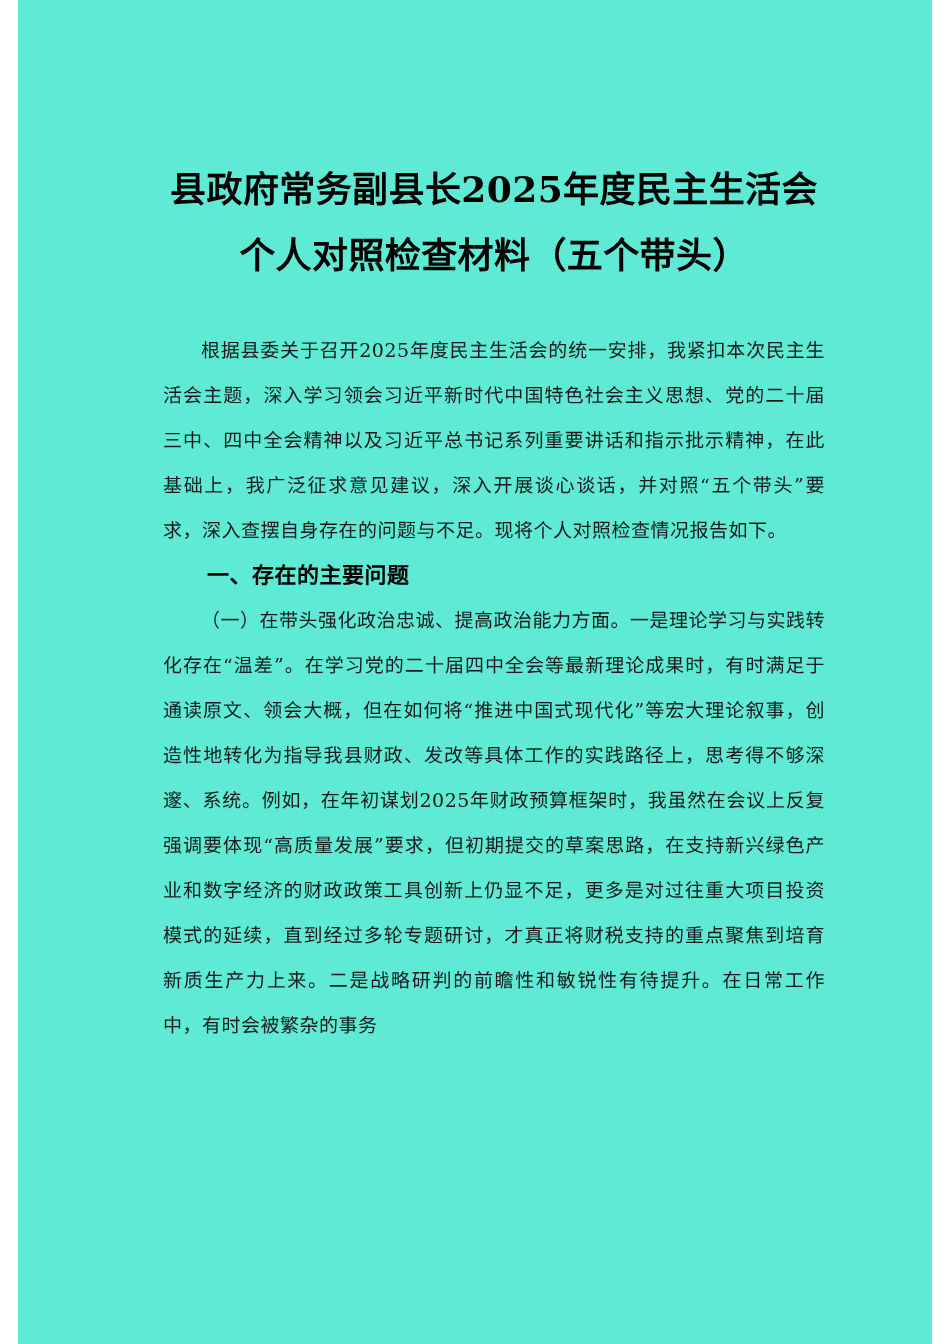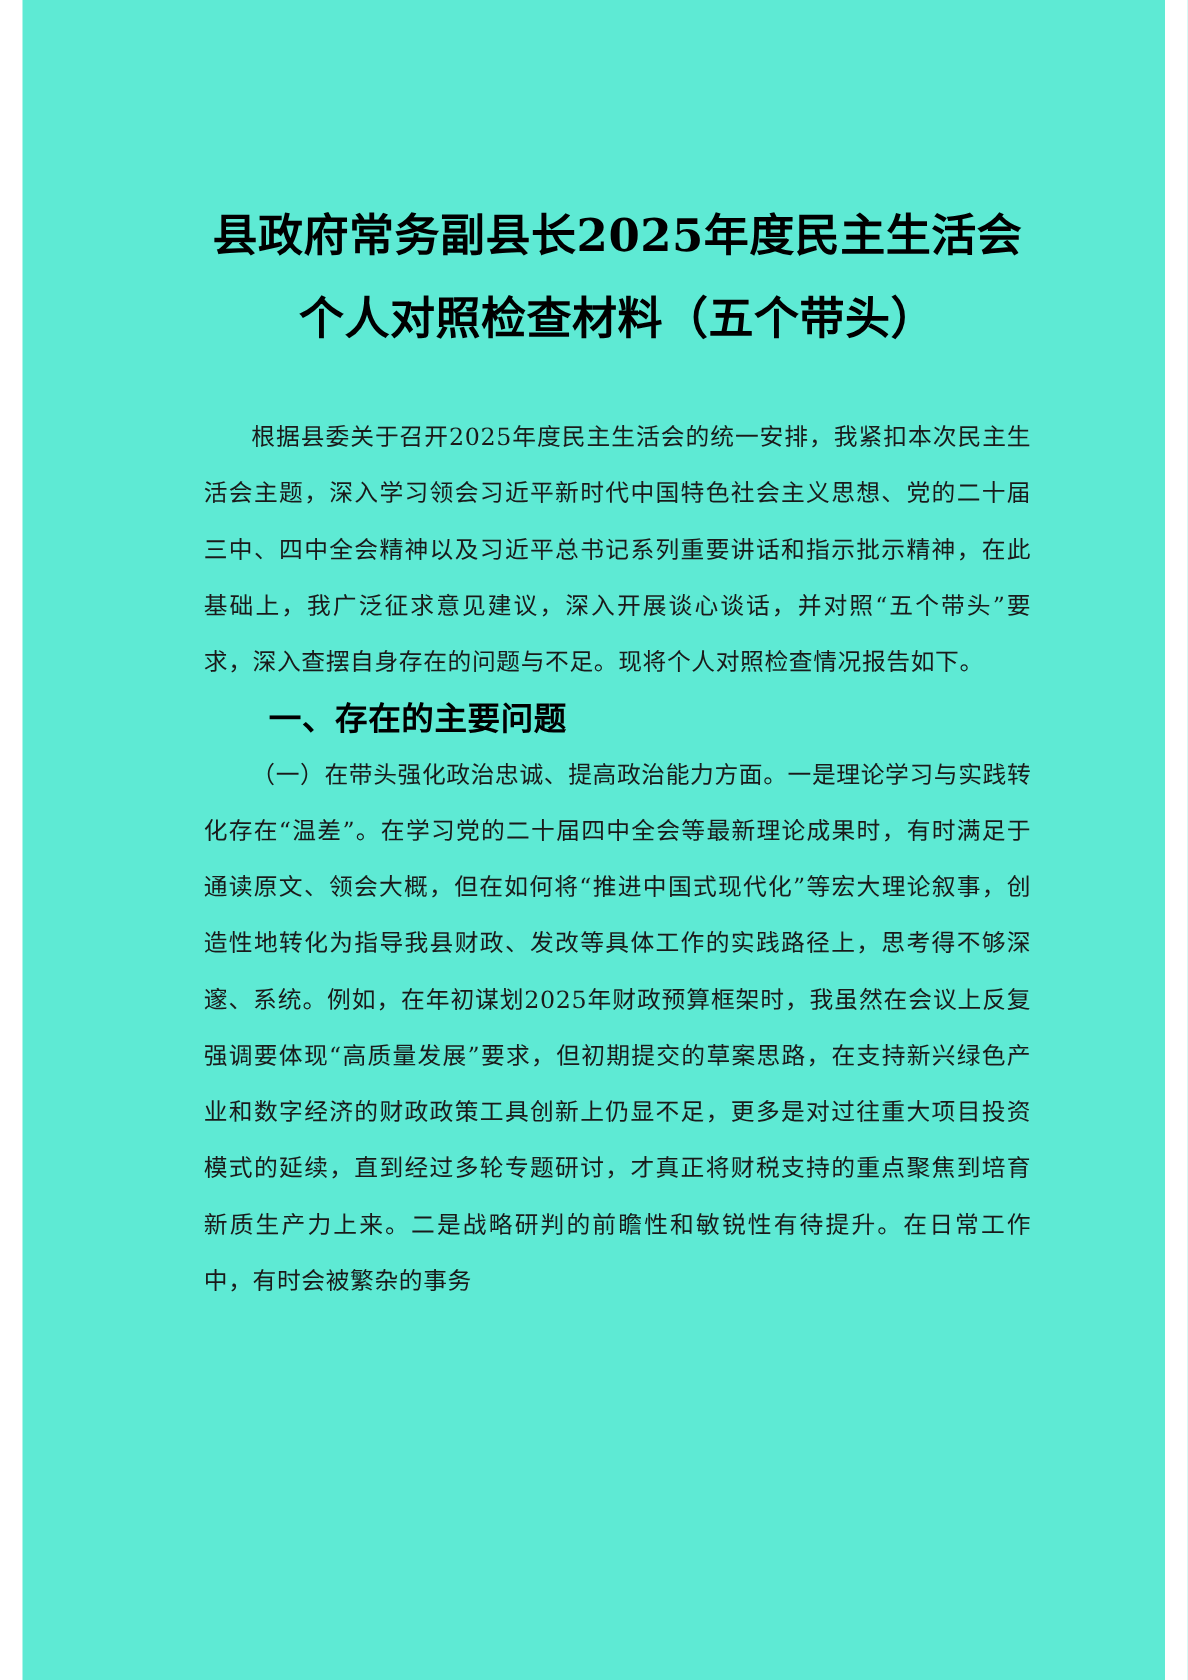--- a/index.html
+++ b/index.html
@@ -56,21 +56,21 @@
     margin-top: 40px;
   }
   .para-after-heading {
     margin-top: 0;
   }
 
   
   .section-heading {
     font-family: "Liberation Sans", "DejaVu Sans", sans-serif;
     font-weight: bold;
-    font-size: 26px;
+    font-size: 22px;
     line-height: 45px;
     color: #000000;
     text-indent: 2em;
     margin: 0;
     letter-spacing: 0.5px;
     word-break: break-all;
   }
 </style>
 </head>
 <body>

